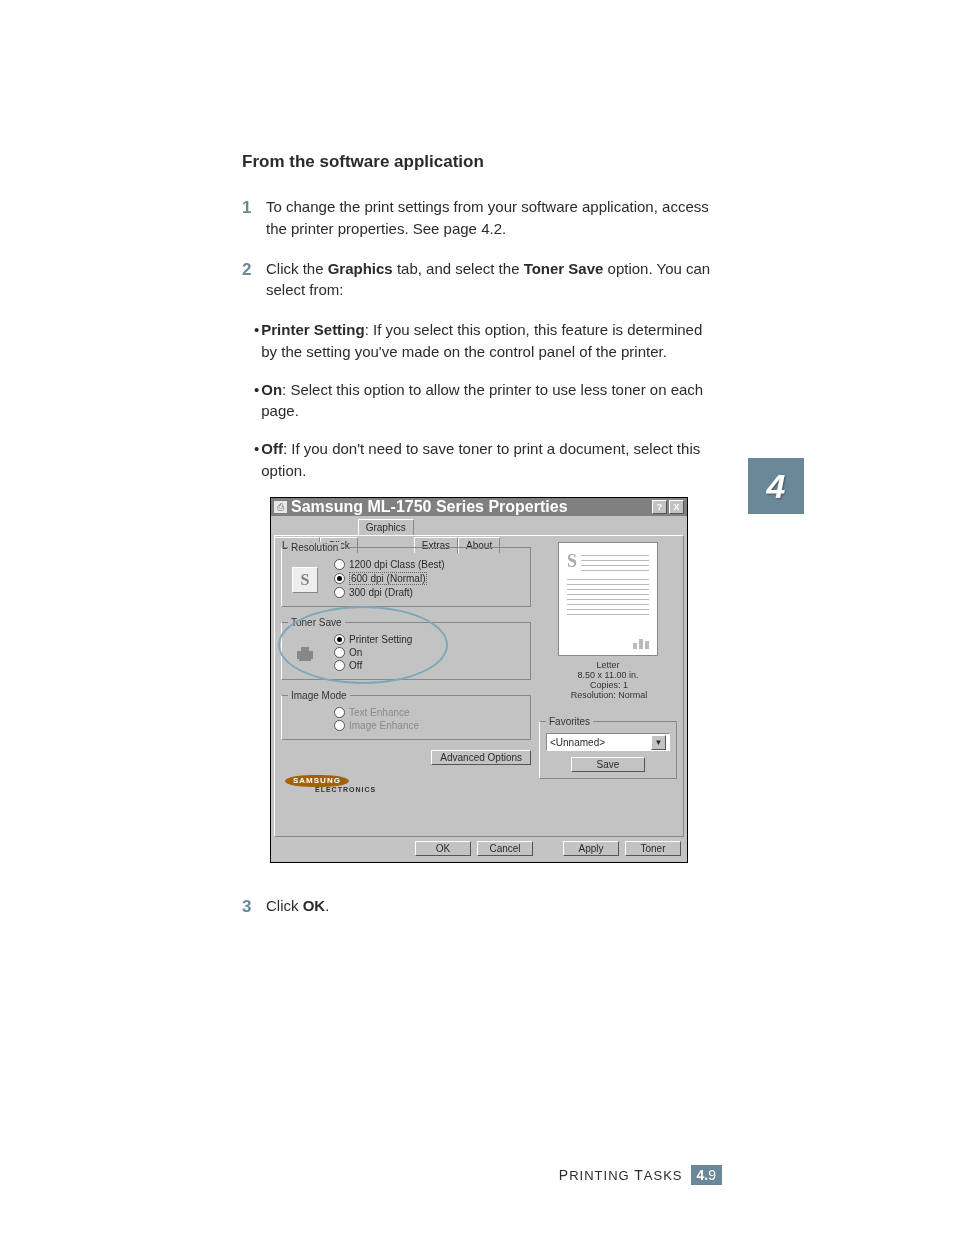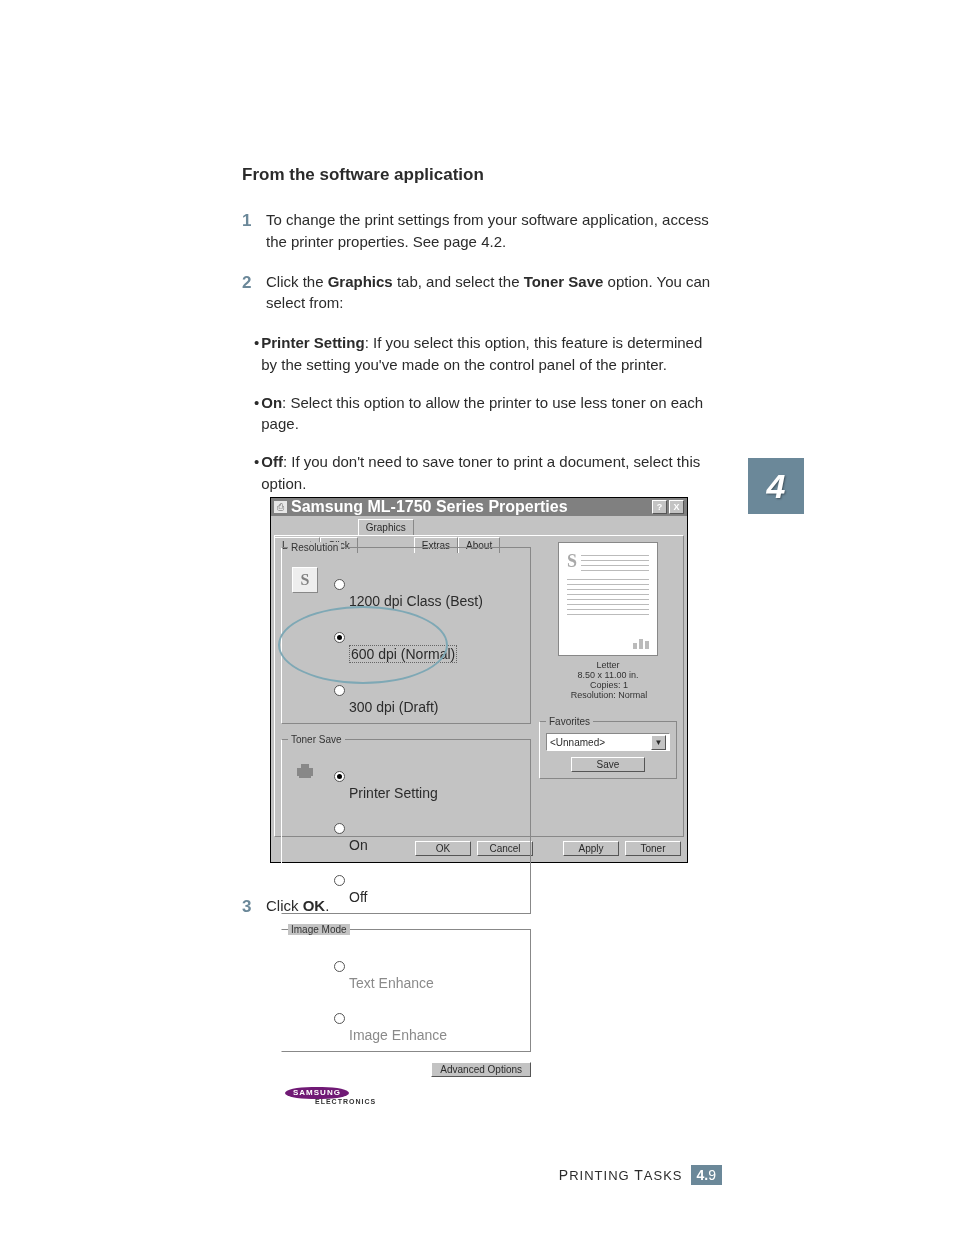--- a/index.html
+++ b/index.html
@@ -7,21 +7,21 @@
     font-family: Verdana, Arial, sans-serif;
     color: #2b2b2b;
     width: 954px;
     height: 1235px;
     position: relative;
     background: #fff;
   }
   .content {
     position: absolute;
     left: 242px;
-    top: 165px;
+    top: 152px;
     width: 470px;
   }
   .section-heading {
     font-size: 17px;
     font-weight: bold;
     margin-bottom: 24px;
   }
   .step {
     display: flex;
     margin-bottom: 18px;
@@ -164,21 +164,21 @@
   }
   fieldset.g legend {
     font-size: 10px;
     padding: 0 3px;
     color: #333;
     background: #c3c3c3;
   }
   .radio-row { display:flex; align-items:center; gap:4px; margin-left: 46px; margin-bottom: 2px; }
   .radio { width:11px;height:11px;border-radius:50%;border:1px solid #555;background:#fff;display:inline-flex;align-items:center;justify-content:center;}
   .radio.on::after{content:"";width:5px;height:5px;border-radius:50%;background:#000;}
-  .radio-label { font-size:14px;margin-top:34px; }
+  .radio-label { font-size:10px; }
   .radio-label.dotted { border:1px dotted #666; padding:0 1px; }
   .radio-label.dim { color:#8a8a8a; }
   .res-icon {
     position:absolute; left:10px; top:14px;
     width:26px;height:26px;
     border-top:1px solid #fff;border-left:1px solid #fff;
     border-right:1px solid #888;border-bottom:1px solid #888;
     background:#eee;
     display:flex;align-items:center;justify-content:center;
     font-family:Georgia,serif;font-weight:bold;font-size:16px;color:#808080;
@@ -207,21 +207,21 @@
     background:#c3c3c3;
     font-size:10px;
   }
   .brand-row {
     margin-top: 6px;
     height: 26px;
     display:flex; flex-direction:column; align-items:flex-start; justify-content:center;
     padding-left: 4px;
   }
   .brand-ellipse {
-    background:#701a75;color:#fff;border-radius:50%/60%;
+    background:#a16207;color:#fff;border-radius:50%/60%;
     padding:0 8px;font-size:8px;font-weight:bold;letter-spacing:1px;
     display:inline-block;line-height:12px;
   }
   .brand-sub { font-size:7px;font-weight:bold;letter-spacing:1px;color:#333;margin-left:30px;margin-top:-1px;}
   .bottom-btns {
     display:flex; justify-content:flex-end; gap:6px;
     padding: 4px 6px 6px;
   }
   .bottom-left { display:flex; gap:6px; }
   .bottom-right { display:flex; gap:6px; }

